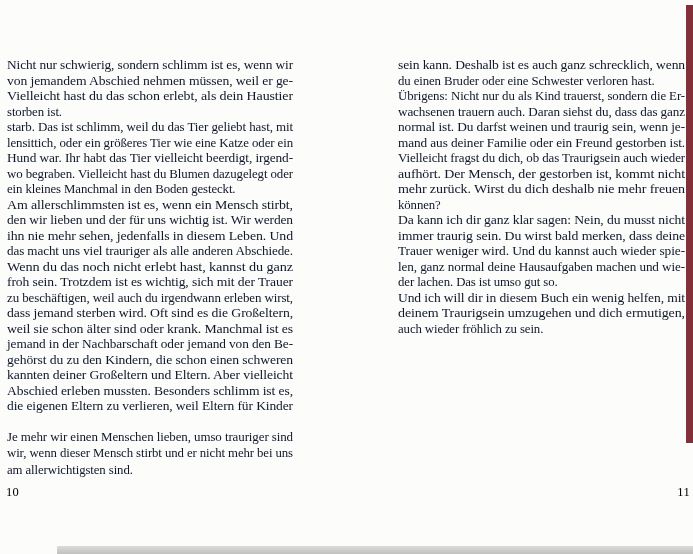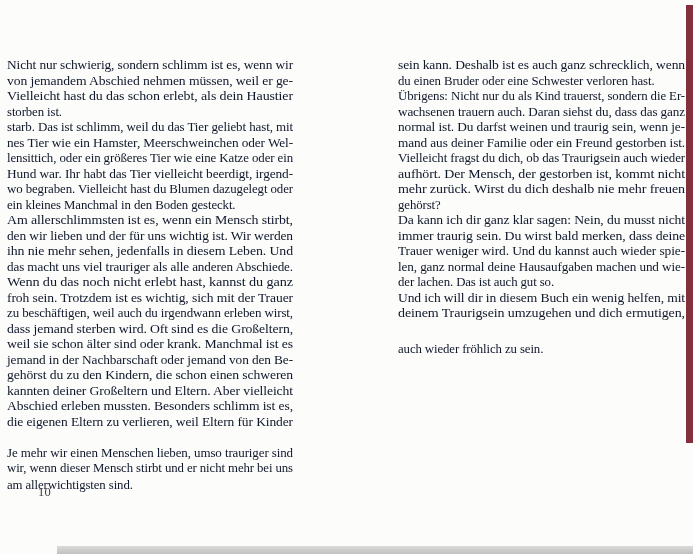--- a/index.html
+++ b/index.html
@@ -32,23 +32,22 @@
   }
   .line > span {
     display: inline-block;
     white-space: pre;
     transform-origin: 0 0;
   }
   .page-number {
     position: absolute;
     top: 485px;
     font-size: 12.5px;
-    color: #404040;
+    color: #000000;
     letter-spacing: 0.3px;
-    margin-left: 32px;
   }
   .page-number.left  { left: 6px; }
   .page-number.right { left: 406px; width: 284px; text-align: right; }
   .cover-edge-bar {
     position: absolute;
     top: 5px;
     right: 0;
     width: 7px;
     height: 438px;
     background: #84303a;
@@ -66,21 +65,20 @@
 <body>
 
 <div class="spread" style="background: rgb(252, 252, 251); color: rgb(50, 47, 45);">
 
   <div id="left-page-text" class="page-text left">
       <div class="line"><span style="transform: scaleX(1.04356);">Nicht nur schwierig, sondern schlimm ist es, wenn wir</span></div>
       <div class="line"><span style="transform: scaleX(1.0666);">von jemandem Abschied nehmen müssen, weil er ge-</span></div>
       <div class="line"><span style="transform: scaleX(1.09102);">Vielleicht hast du das schon erlebt, als dein Haustier</span></div>
       <div class="line"><span style="transform: scaleX(1);">storben ist.</span></div>
       <div class="line"><span style="transform: scaleX(1.01503);">starb. Das ist schlimm, weil du das Tier geliebt hast, mit</span></div>
-      <div class="line"><span style="transform: scaleX(1.03888);">nes Tier wie ein Hamster, Meerschweinchen oder Wel-</span></div>
       <div class="line"><span style="transform: scaleX(1.00643);">lensittich, oder ein größeres Tier wie eine Katze oder ein</span></div>
       <div class="line"><span style="transform: scaleX(1.04296);">Hund war. Ihr habt das Tier vielleicht beerdigt, irgend-</span></div>
       <div class="line"><span style="transform: scaleX(1.00605);">wo begraben. Vielleicht hast du Blumen dazugelegt oder</span></div>
       <div class="line"><span style="transform: scaleX(1);">ein kleines Manchmal in den Boden gesteckt.</span></div>
       <div class="line"><span style="transform: scaleX(1.08642);">Am allerschlimmsten ist es, wenn ein Mensch stirbt,</span></div>
       <div class="line"><span style="transform: scaleX(1.05099);">den wir lieben und der für uns wichtig ist. Wir werden</span></div>
       <div class="line"><span style="transform: scaleX(1.08218);">ihn nie mehr sehen, jedenfalls in diesem Leben. Und</span></div>
       <div class="line"><span style="transform: scaleX(1.02497);">das macht uns viel trauriger als alle anderen Abschiede.</span></div>
       <div class="line"><span style="transform: scaleX(1.11304);">Wenn du das noch nicht erlebt hast, kannst du ganz</span></div>
       <div class="line"><span style="transform: scaleX(1.06215);">froh sein. Trotzdem ist es wichtig, sich mit der Trauer</span></div>
@@ -100,29 +98,29 @@
   <div id="right-page-text" class="page-text right">
       <div class="line"><span style="transform: scaleX(1.05837);">sein kann. Deshalb ist es auch ganz schrecklich, wenn</span></div>
       <div class="line"><span style="transform: scaleX(1);">du einen Bruder oder eine Schwester verloren hast.</span></div>
       <div class="line"><span style="transform: scaleX(1.00536);">Übrigens: Nicht nur du als Kind trauerst, sondern die Er-</span></div>
       <div class="line"><span style="transform: scaleX(1.02649);">wachsenen trauern auch. Daran siehst du, dass das ganz</span></div>
       <div class="line"><span style="transform: scaleX(1.04399);">normal ist. Du darfst weinen und traurig sein, wenn je-</span></div>
       <div class="line"><span style="transform: scaleX(1.03827);">mand aus deiner Familie oder ein Freund gestorben ist.</span></div>
       <div class="line"><span style="transform: scaleX(1.01095);">Vielleicht fragst du dich, ob das Traurigsein auch wieder</span></div>
       <div class="line"><span style="transform: scaleX(1.08886);">aufhört. Der Mensch, der gestorben ist, kommt nicht</span></div>
       <div class="line"><span style="transform: scaleX(1.09909);">mehr zurück. Wirst du dich deshalb nie mehr freuen</span></div>
-      <div class="line"><span style="transform: scaleX(1);">gehörst?</span></div>
+      <div class="line"><span style="transform: scaleX(1);">können?</span></div>
       <div class="line"><span style="transform: scaleX(1.06524);">Da kann ich dir ganz klar sagen: Nein, du musst nicht</span></div>
       <div class="line"><span style="transform: scaleX(1.07768);">immer traurig sein. Du wirst bald merken, dass deine</span></div>
       <div class="line"><span style="transform: scaleX(1.04739);">Trauer weniger wird. Und du kannst auch wieder spie-</span></div>
       <div class="line"><span style="transform: scaleX(1.02804);">len, ganz normal deine Hausaufgaben machen und wie-</span></div>
-      <div class="line"><span style="transform: scaleX(1);">der lachen. Das ist auch gut so.</span></div>
+      <div class="line"><span style="transform: scaleX(1);">der lachen. Das ist umso gut so.</span></div>
       <div class="line"><span style="transform: scaleX(1.05959);">Und ich will dir in diesem Buch ein wenig helfen, mit</span></div>
       <div class="line"><span style="transform: scaleX(1.09346);">deinem Traurigsein umzugehen und dich ermutigen,</span></div>
-      <div class="line"><span style="transform: scaleX(1); margin-top: 20px;">auch wieder fröhlich zu sein.</span></div>
+      <div class="line"><span style="transform: scaleX(1);">auch wieder fröhlich zu sein.</span></div>
     </div>
 
   <div class="page-number left">10</div>
 
   <div class="page-number right">11</div>
 
   <div class="cover-edge-bar" style="background: rgb(132, 48, 58);"></div>
 
   <div class="scan-shadow-bottom"></div>
 

